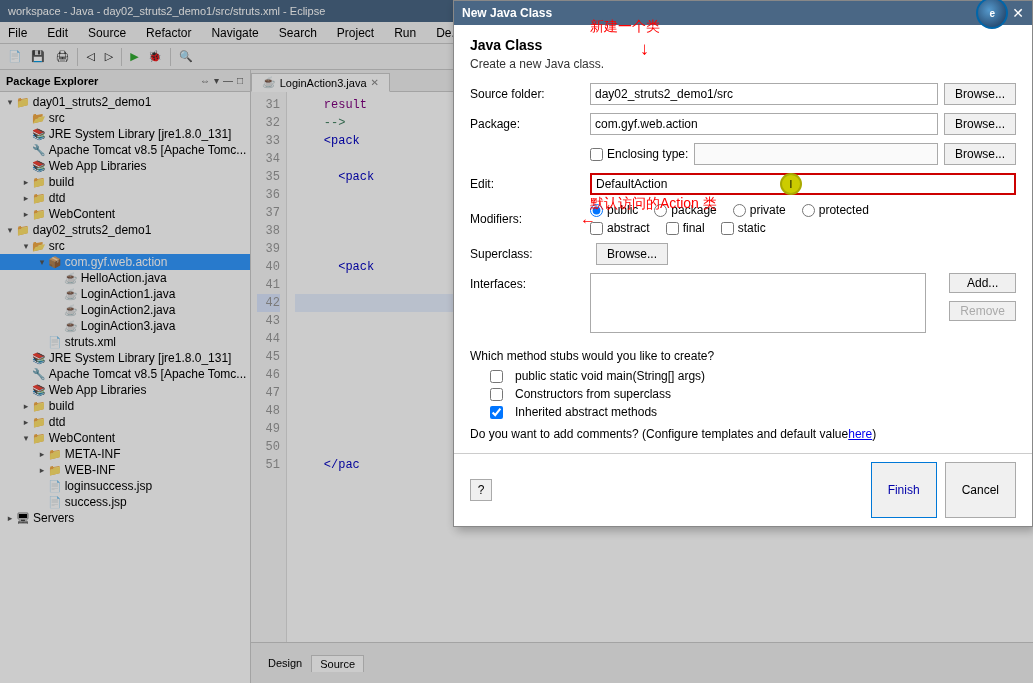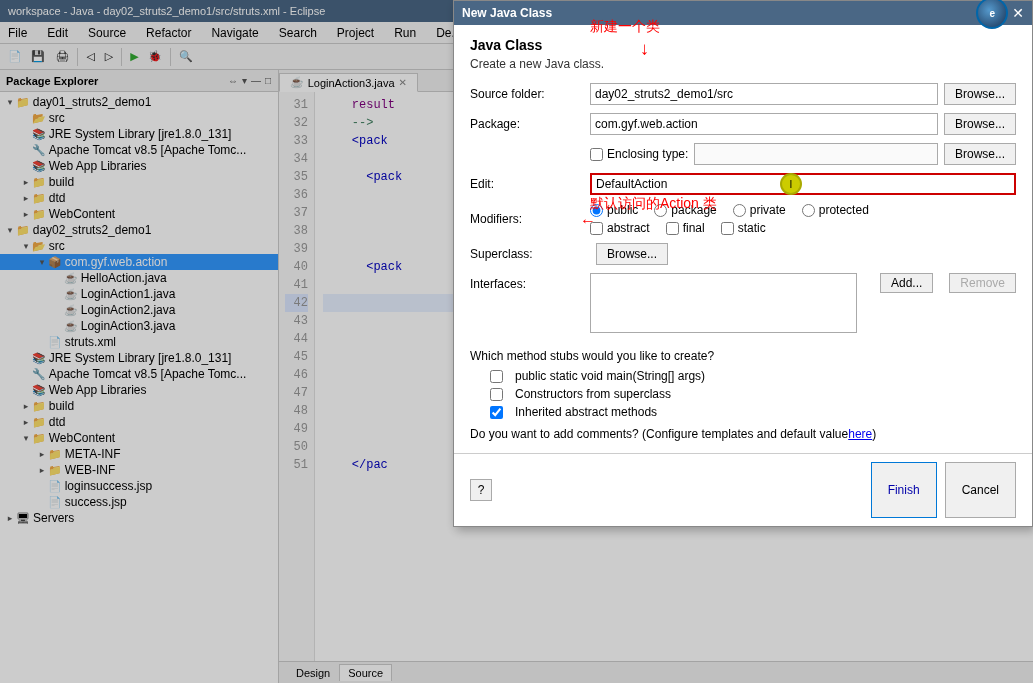--- a/index.html
+++ b/index.html
@@ -46,21 +46,21 @@
     .toolbar-sep { width: 1px; height: 18px; background: #ccc; margin: 0 2px; }
 
     
     .main-layout {
       display: flex;
       height: calc(683px - 70px);
     }
 
     
     .package-explorer {
-      width: 279px;
+      width: 251px;
       background: white;
       border-right: 1px solid #ccc;
       display: flex;
       flex-direction: column;
       overflow: hidden;
     }
     .panel-header {
       background: #f0f0f0;
       border-bottom: 1px solid #ccc;
       padding: 3px 6px;
@@ -141,21 +141,21 @@
     .code-tag { color: #0000c0; }
     .code-attr { color: #7f007f; }
     .code-comment { color: #3f7f5f; }
     .code-line-highlight { background: #e8f0ff; }
 
     .editor-bottom-bar {
       background: #f0f0f0;
       border-top: 1px solid #ccc;
       display: flex;
       align-items: center;
-      padding: 10px 8px;
+      padding: 20px 8px;
       height: 22px;
       font-size: 11px;
     }
     .bottom-tab { padding: 2px 8px; cursor: pointer; border: 1px solid transparent; }
     .bottom-tab.active { background: white; border-color: #ccc; border-bottom: none; }
 
     
     .dialog-overlay {
       position: fixed;
       top: 0; left: 0; right: 0; bottom: 0;
@@ -230,22 +230,22 @@
     .interfaces-box {
       flex: 1;
       border: 1px solid #aaa;
       min-height: 60px;
       margin-bottom: 8px;
       background: white;
     }
 
     .interfaces-buttons {
       display: flex;
-      flex-direction: row;
-      gap: 16px;
+      flex-direction: column;
+      gap: 8px;
       margin-left: 23px;
     }
     .interfaces-btn {
       padding: 2px 10px;
       font-size: 12px;
       background: #f0f0f0;
       border: 1px solid #aaa;
       cursor: pointer;
     }
     .interfaces-btn.disabled { color: #aaa; cursor: default; }

